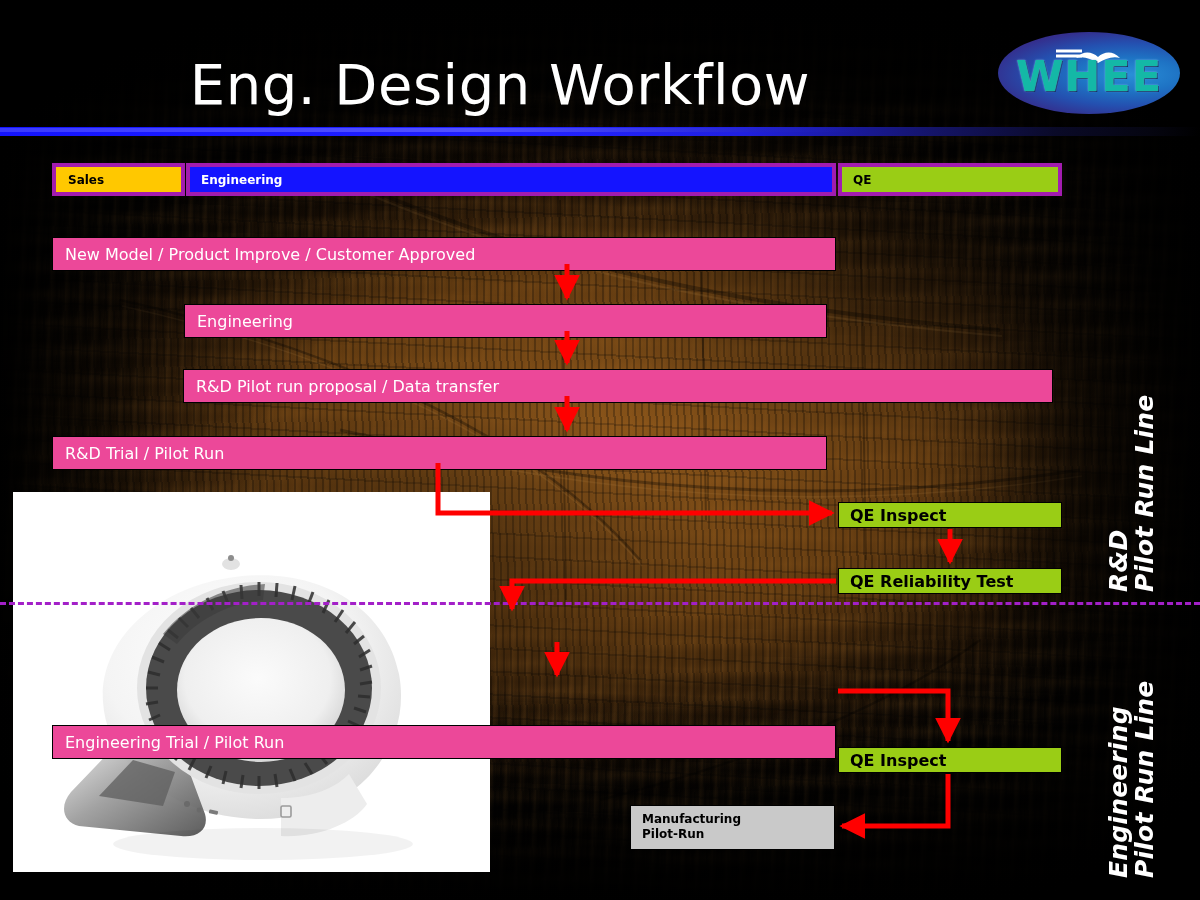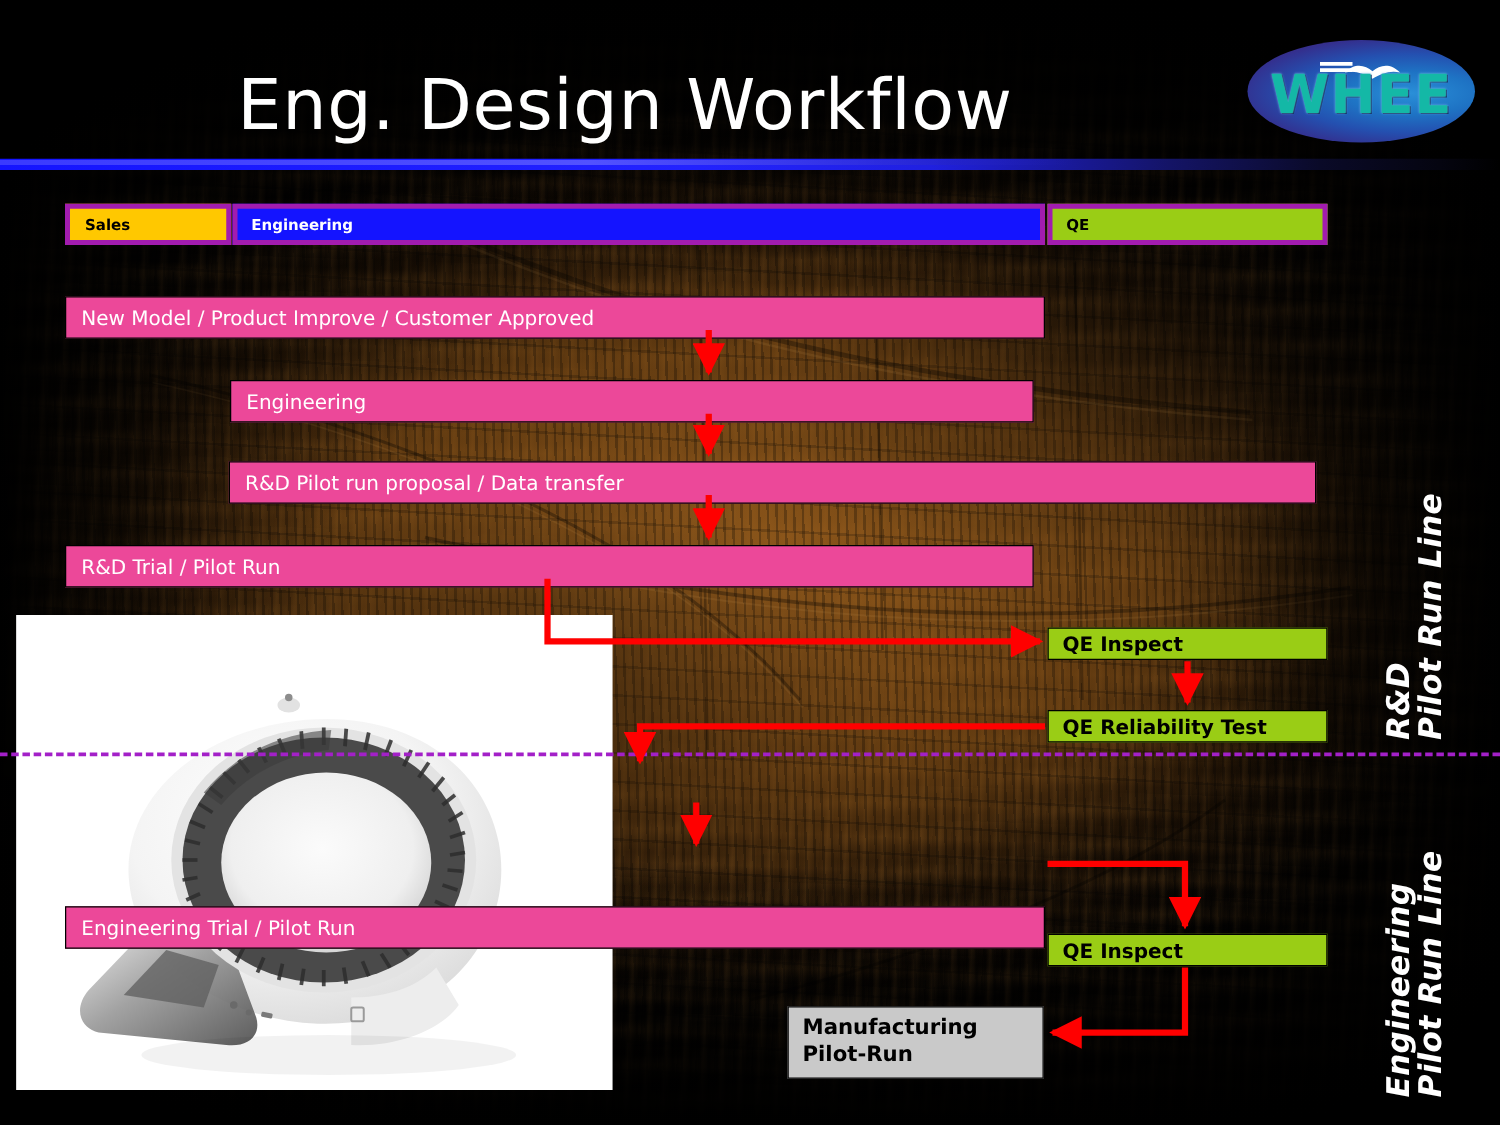--- a/index.html
+++ b/index.html
@@ -63,21 +63,21 @@
 
   
   .pbox{position:absolute;height:34px;border:1px solid #000;box-sizing:border-box;
     background:#ec4899;color:#fff;display:flex;align-items:center;padding-left:12px;
     font-size:16px;font-family:"DejaVu Sans","Liberation Sans",sans-serif;white-space:nowrap;}
   .qbox{position:absolute;height:26px;border:1px solid #000;box-sizing:border-box;
     background:#9acd15;color:#000;display:flex;align-items:center;padding-left:11px;
     font-size:16px;font-weight:bold;font-family:"DejaVu Sans","Liberation Sans",sans-serif;white-space:nowrap;}
   .gbox{position:absolute;border:1px solid #000;box-sizing:border-box;
     background:#c9c9c9;color:#000;padding:6px 0 6px 11px;
-    font-size:17px;font-weight:bold;line-height:1.28;
+    font-size:12px;font-weight:bold;line-height:1.28;
     font-family:"DejaVu Sans","Liberation Sans",sans-serif;}
 
   
   .photo{position:absolute;left:13px;top:492px;width:477px;height:380px;background:#fff;overflow:hidden;}
   .photo svg{position:absolute;left:0;top:0;}
 
   
   .arrows{position:absolute;left:0;top:0;width:1200px;height:900px;pointer-events:none;}
 
   

